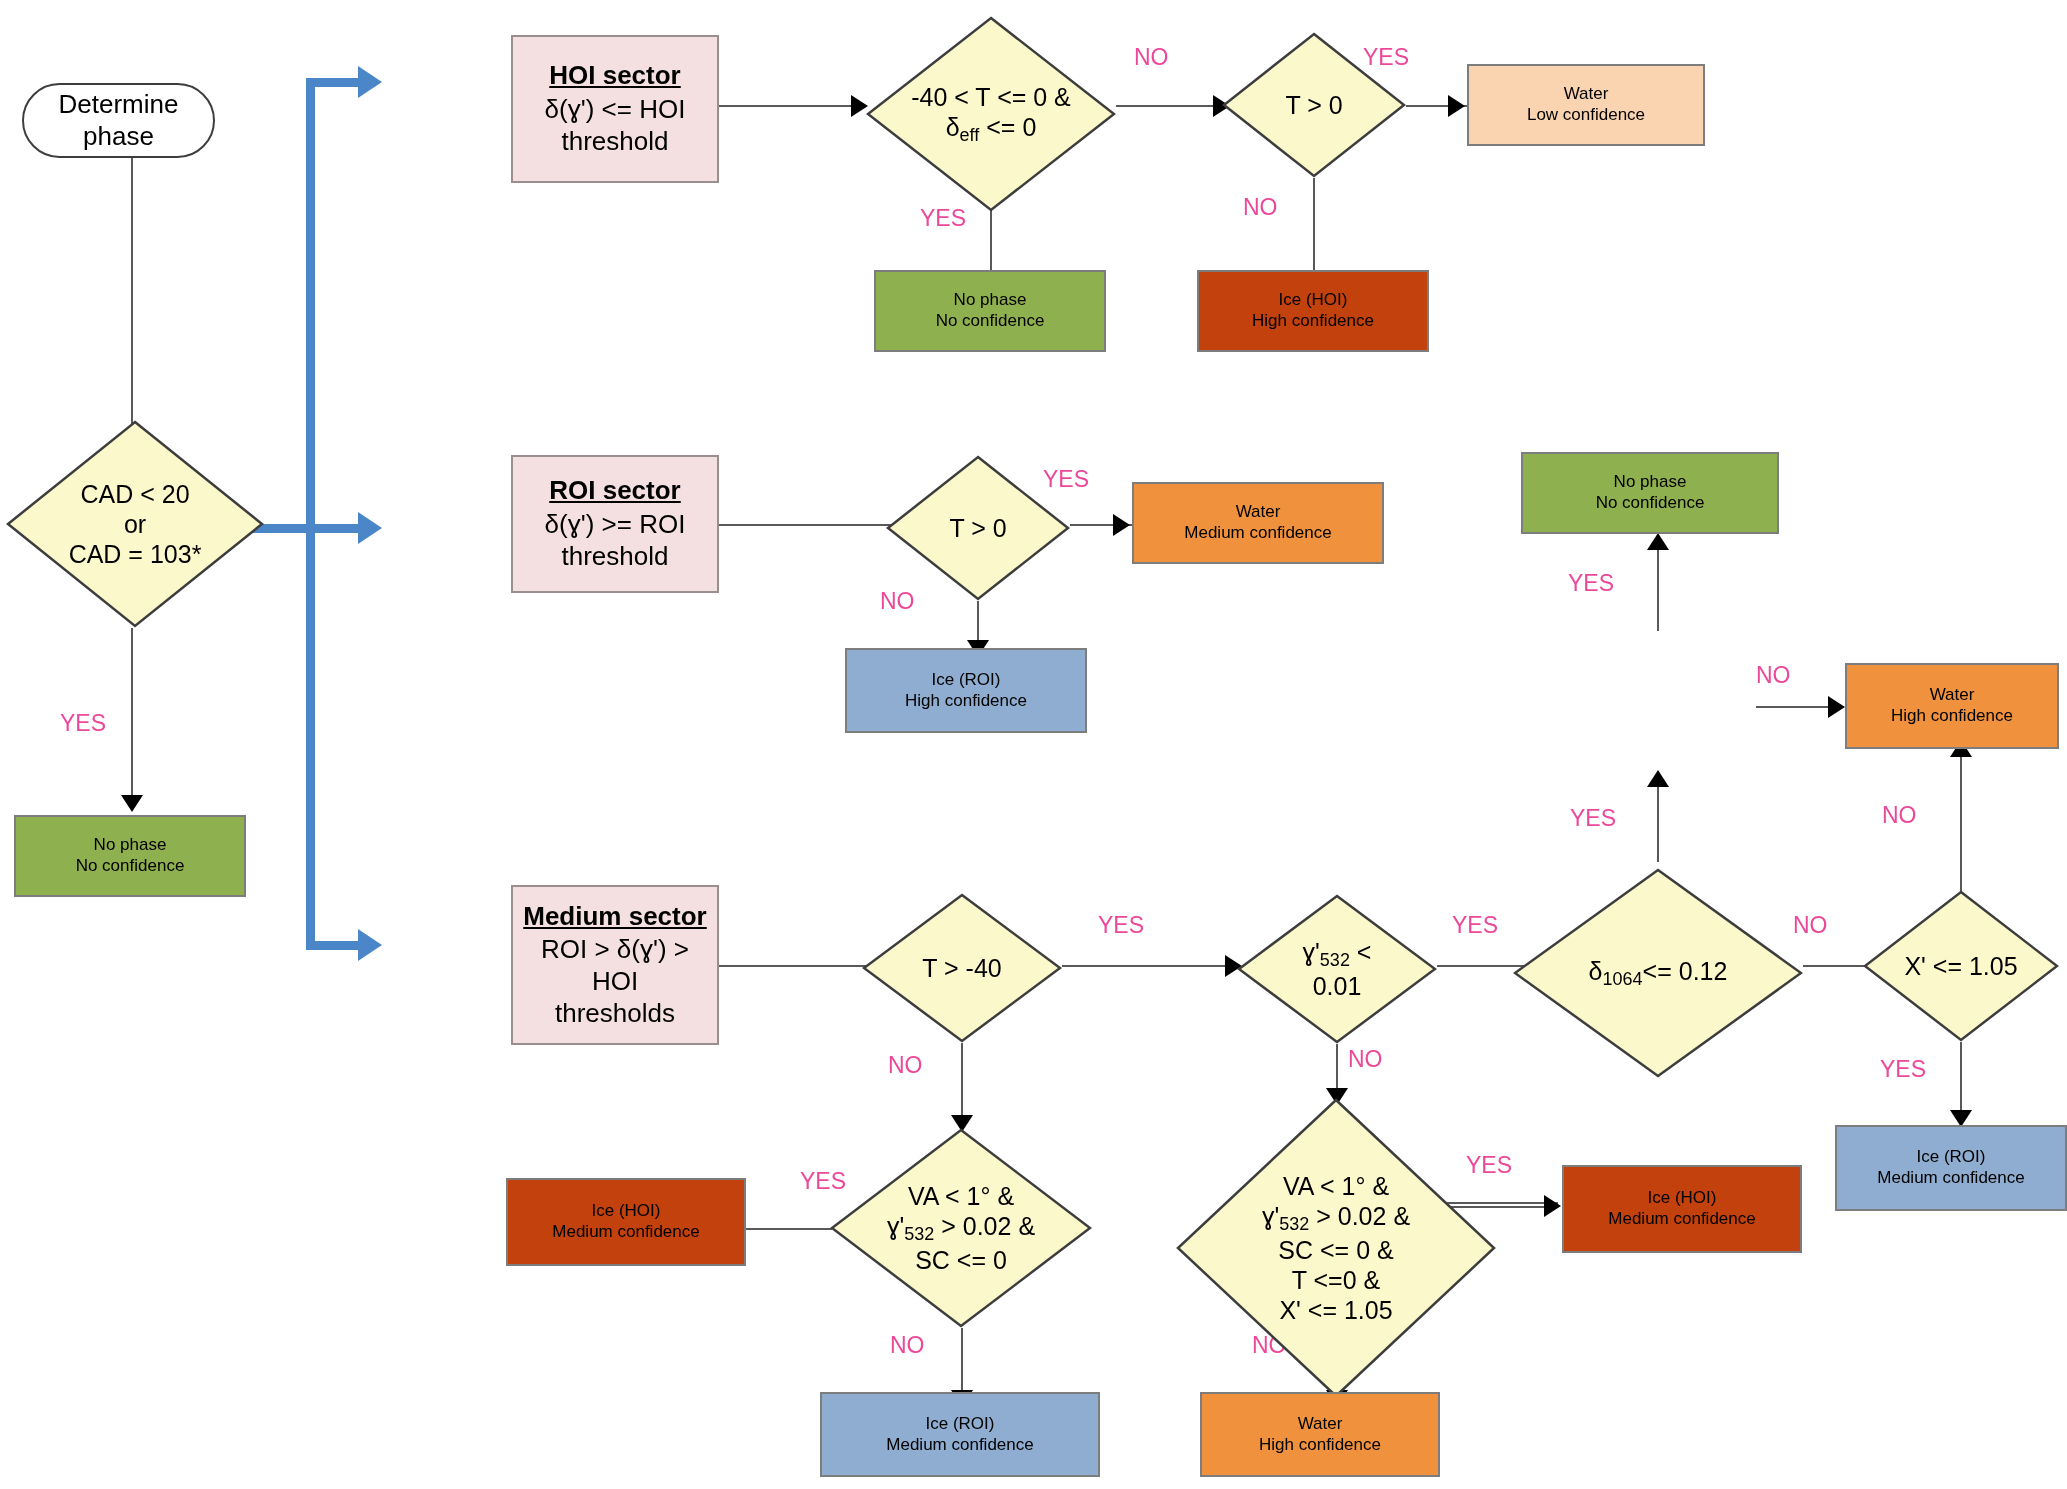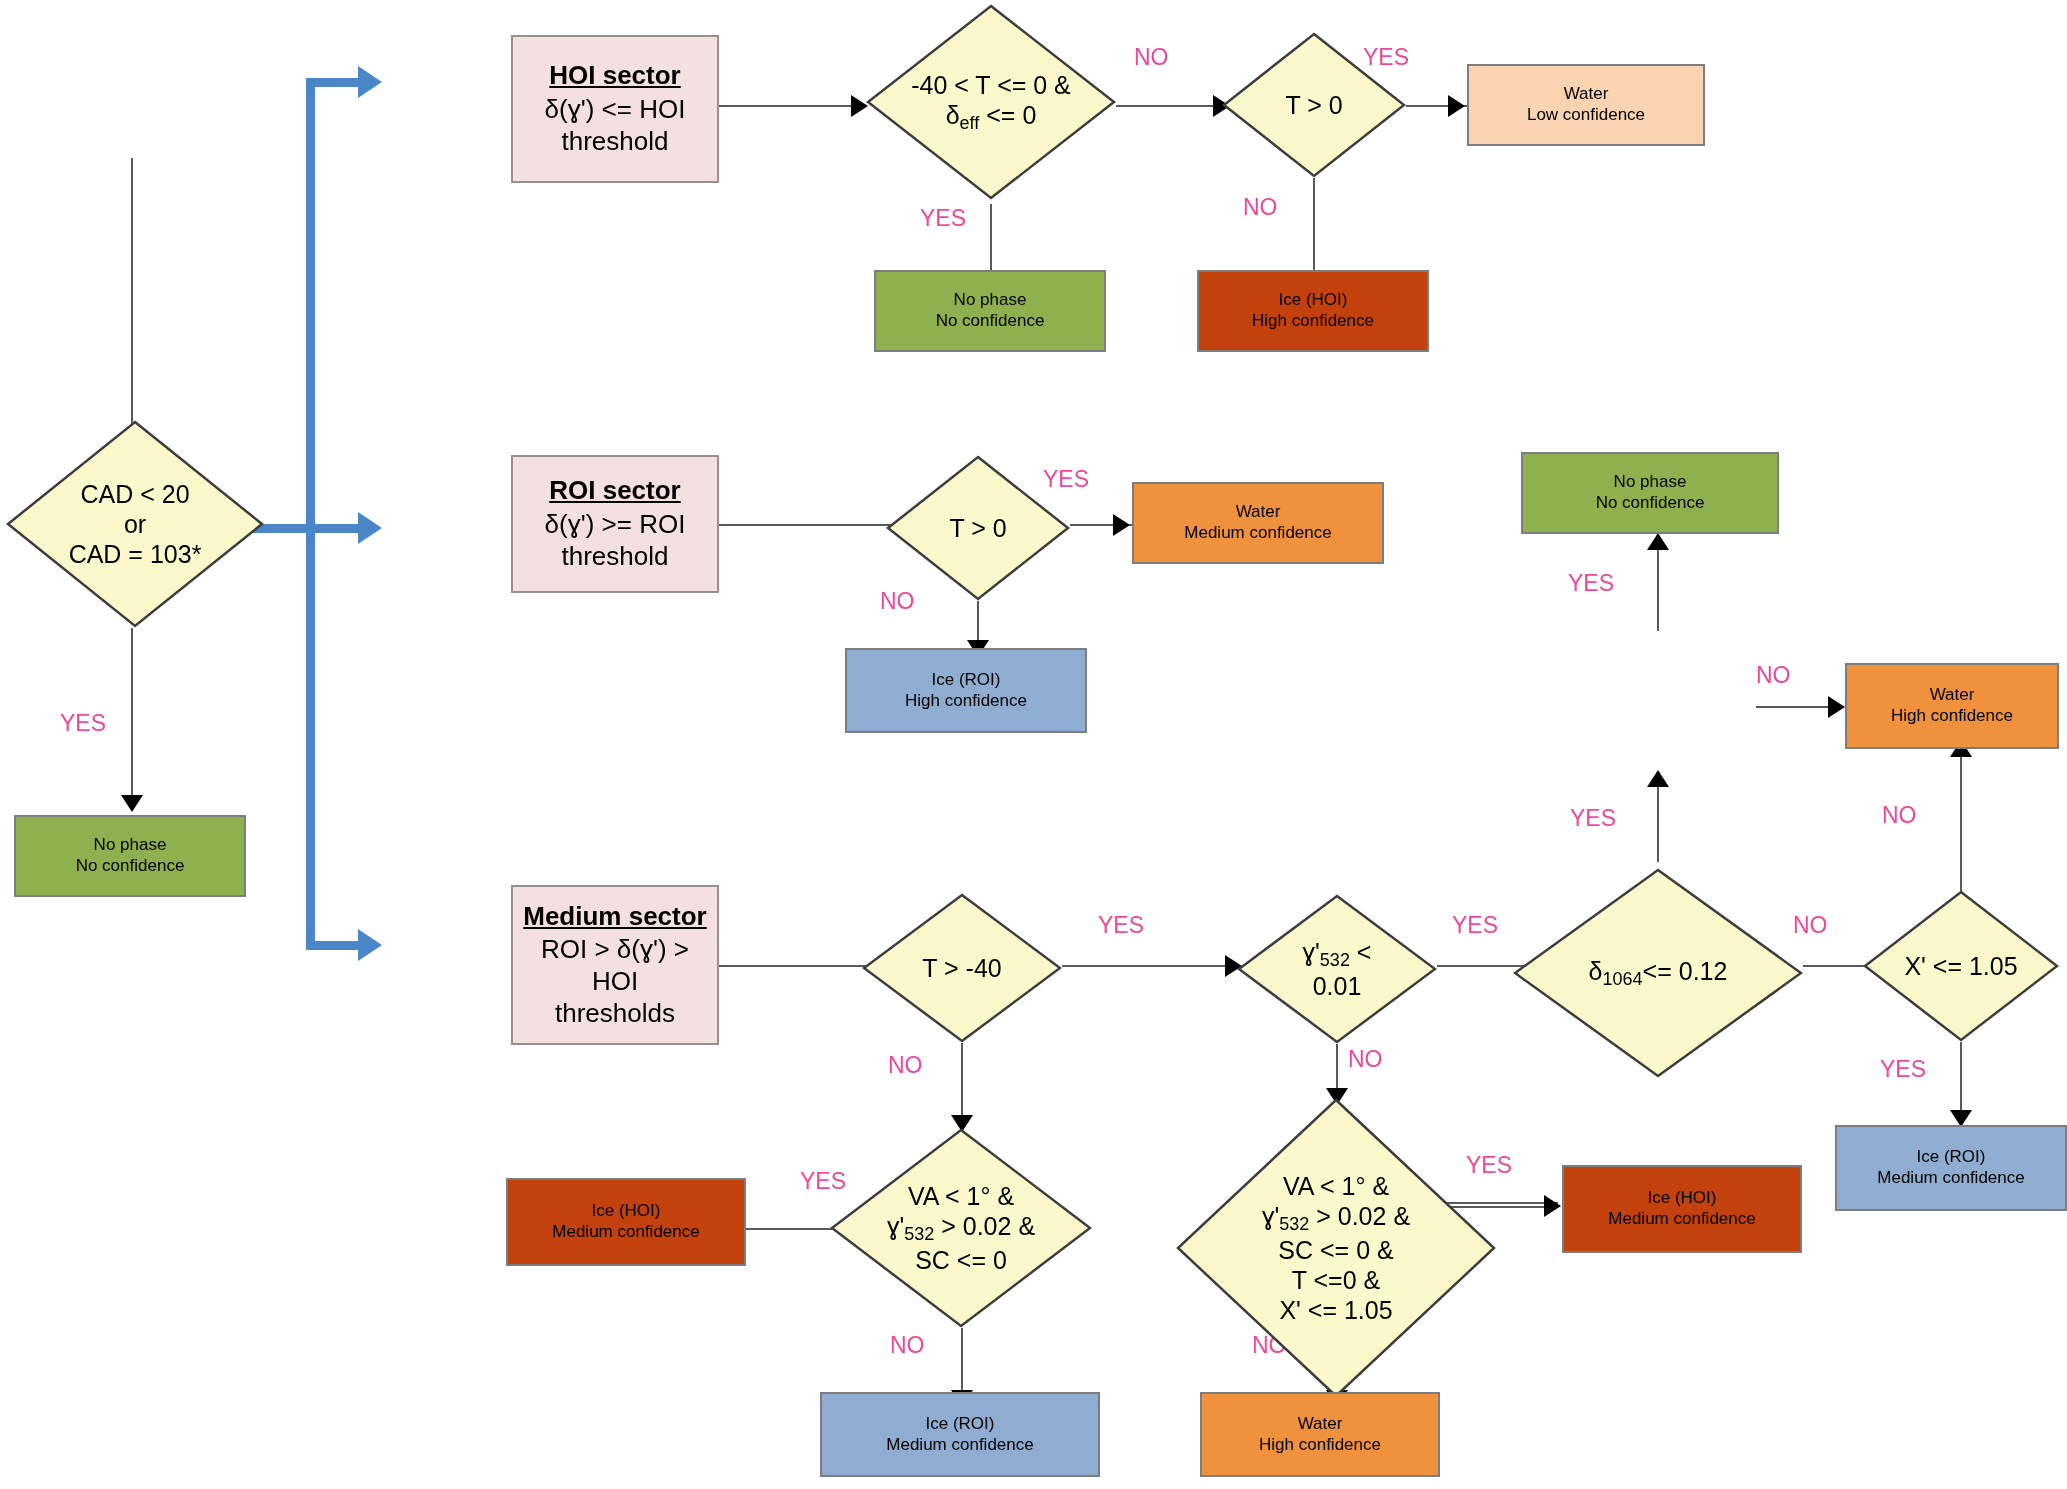--- a/index.html
+++ b/index.html
@@ -154,20 +154,23 @@
 
   <div class="blue-edge h" style="left:140px; top:524px; width:175px;"></div>
   <div class="blue-edge v" style="left:306px; top:78px; height:872px;"></div>
   <div class="blue-edge h" style="left:306px; top:78px; width:60px;"></div>
   <div class="blue-edge h" style="left:306px; top:524px; width:60px;"></div>
   <div class="blue-edge h" style="left:306px; top:941px; width:60px;"></div>
   <div class="arrow blue-right" style="left:358px; top:66px;"></div>
   <div class="arrow blue-right" style="left:358px; top:512px;"></div>
   <div class="arrow blue-right" style="left:358px; top:929px;"></div>
 
+  <div class="node terminator" style="left:22px; top:83px; width:193px; height:75px;">
+    <div class="inner">Determine phase</div>
+  </div>
 
   <div class="edge v" style="left:131px; top:158px; height:290px;"></div>
 
   <div class="node decision" style="left:6px; top:420px; width:258px; height:208px;">
     <svg class="dshape" viewBox="0 0 258 208" preserveAspectRatio="none">
       <polygon points="129,2 256,104 129,206 2,104" fill="#fbf8cc" stroke="#3d3d3d" stroke-width="2.5"></polygon>
     </svg>
     <div class="dtext">
       <div>CAD &lt; 20</div>
       <div>or</div>
@@ -190,21 +193,21 @@
     <div class="inner">
       <span class="sector-title">HOI sector</span>
       <div>δ(ɣ') &lt;= HOI</div>
       <div>threshold</div>
     </div>
   </div>
 
   <div class="edge h" style="left:719px; top:105px; width:140px;"></div>
   <div class="arrow right" style="left:851px; top:95px;"></div>
 
-  <div class="node decision" style="left:866px; top:4px; width:250px; height:196px;">
+  <div class="node decision" style="left:866px; top:16px; width:250px; height:196px;">
     <svg class="dshape" viewBox="0 0 250 196" preserveAspectRatio="none">
       <polygon points="125,2 248,98 125,194 2,98" fill="#fbf8cc" stroke="#3d3d3d" stroke-width="2.5"></polygon>
     </svg>
     <div class="dtext">
       <div>-40 &lt; T &lt;= 0 &amp;</div>
       <div>δ<sub>eff</sub> &lt;= 0</div>
     </div>
   </div>
 
   <div class="edge h" style="left:1116px; top:105px; width:105px;"></div>

